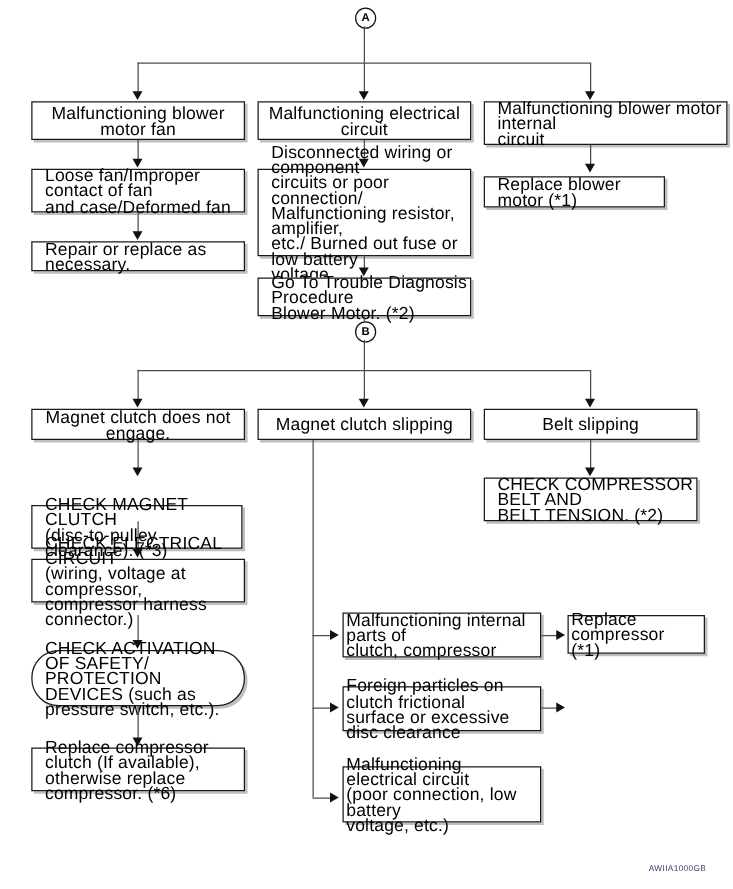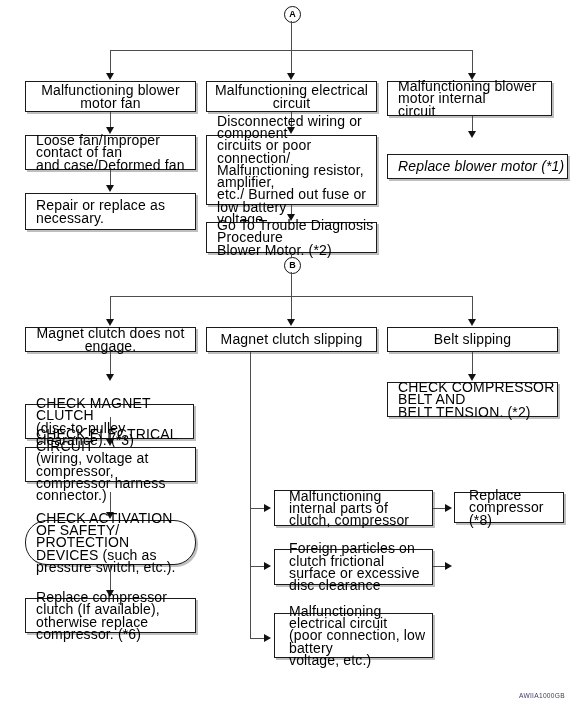--- a/index.html
+++ b/index.html
@@ -33,21 +33,21 @@
     color: #000000;
   }
   .box .txt {
     display: block;
     width: 100%;
     white-space: pre-line;
   }
   .box.center .txt { text-align: center; }
   .box.left   { padding-left: 10px; }
   .box.left .txt { text-align: left; }
-  .box.pad-in { padding-left: 14px; padding-right: 6px; }
+  .box.pad-in { padding-left: 2px; padding-right: 6px; }
 
   
   .vline {
     position: absolute;
     width: 1px;
     background: #4d4d4d;
   }
   .hline {
     position: absolute;
     height: 1px;
@@ -120,21 +120,21 @@
   <div class="vline" style="left:110px; top:112px; height:17px;"></div>
   <div class="arrow-down" style="left:106px; top:127px;"></div>
 
   <div class="box left" style="left:25px; top:135px; width:171px; height:35px;">
     <span class="txt">Loose fan/Improper contact of fan
 and case/Deformed fan</span>
   </div>
   <div class="vline" style="left:110px; top:170px; height:17px;"></div>
   <div class="arrow-down" style="left:106px; top:185px;"></div>
 
-  <div class="box left" style="left:25px; top:193px; width:171px; height:37px;">
+  <div class="box left" style="left:25px; top:193px; width:171px; height:24px;">
     <span class="txt">Repair or replace as necessary.</span>
   </div>
 
   <div class="box center" style="left:206px; top:81px; width:171px; height:31px;">
     <span class="txt">Malfunctioning electrical circuit</span>
   </div>
   <div class="vline" style="left:291px; top:112px; height:17px;"></div>
   <div class="arrow-down" style="left:287px; top:127px;"></div>
 
   <div class="box left" style="left:206px; top:135px; width:171px; height:70px;">
@@ -145,28 +145,28 @@
 voltage</span>
   </div>
   <div class="vline" style="left:291px; top:205px; height:13px;"></div>
   <div class="arrow-down" style="left:287px; top:214px;"></div>
 
   <div class="box left" style="left:206px; top:222px; width:171px; height:31px;">
     <span class="txt">Go To Trouble Diagnosis Procedure
 Blower Motor. (*2)</span>
   </div>
 
-  <div class="box left" style="left:387px; top:81px; width:165px; height:35px;">
+  <div class="box left" style="left:387px; top:81px; width:195px; height:35px;">
     <span class="txt">Malfunctioning blower motor internal
 circuit</span>
   </div>
   <div class="vline" style="left:472px; top:116px; height:17px;"></div>
   <div class="arrow-down" style="left:468px; top:131px;"></div>
 
-  <div class="box left" style="left:387px; top:154px; width:181px; height:25px;font-style:italic;">
+  <div class="box left" style="left:387px; top:141px; width:145px; height:25px;">
     <span class="txt">Replace blower motor (*1)</span>
   </div>
 
   <div class="vline" style="left:291px; top:253px; height:4px;"></div>
   <div class="circ" style="left:284px; top:257px;">B</div>
   <div class="vline" style="left:291px; top:272px; height:24px;"></div>
 
   <div class="hline" style="left:110px; top:296px; width:362px;"></div>
   <div class="vline" style="left:110px; top:296px; height:24px;"></div>
   <div class="vline" style="left:291px; top:296px; height:24px;"></div>
@@ -221,21 +221,21 @@
   <div class="hline" style="left:250px; top:638px; width:17px;"></div>
   <div class="arrow-right" style="left:264px; top:634px;"></div>
 
   <div class="box pad-in" style="left:274px; top:490px; width:159px; height:36px;">
     <span class="txt">Malfunctioning internal parts of
 clutch, compressor</span>
   </div>
   <div class="hline" style="left:433px; top:508px; width:14px;"></div>
   <div class="arrow-right" style="left:445px; top:504px;"></div>
   <div class="box pad-in" style="left:454px; top:492px; width:110px; height:31px;">
-    <span class="txt">Replace compressor (*8)</span>
+    <span class="txt">Replace compressor (*1)</span>
   </div>
 
   <div class="box pad-in" style="left:274px; top:549px; width:159px; height:36px;">
     <span class="txt">Foreign particles on clutch frictional
 surface or excessive disc clearance</span>
   </div>
   <div class="hline" style="left:433px; top:566px; width:14px;"></div>
   <div class="arrow-right" style="left:445px; top:562px;"></div>
 
   <div class="box pad-in" style="left:274px; top:613px; width:159px; height:45px;">

